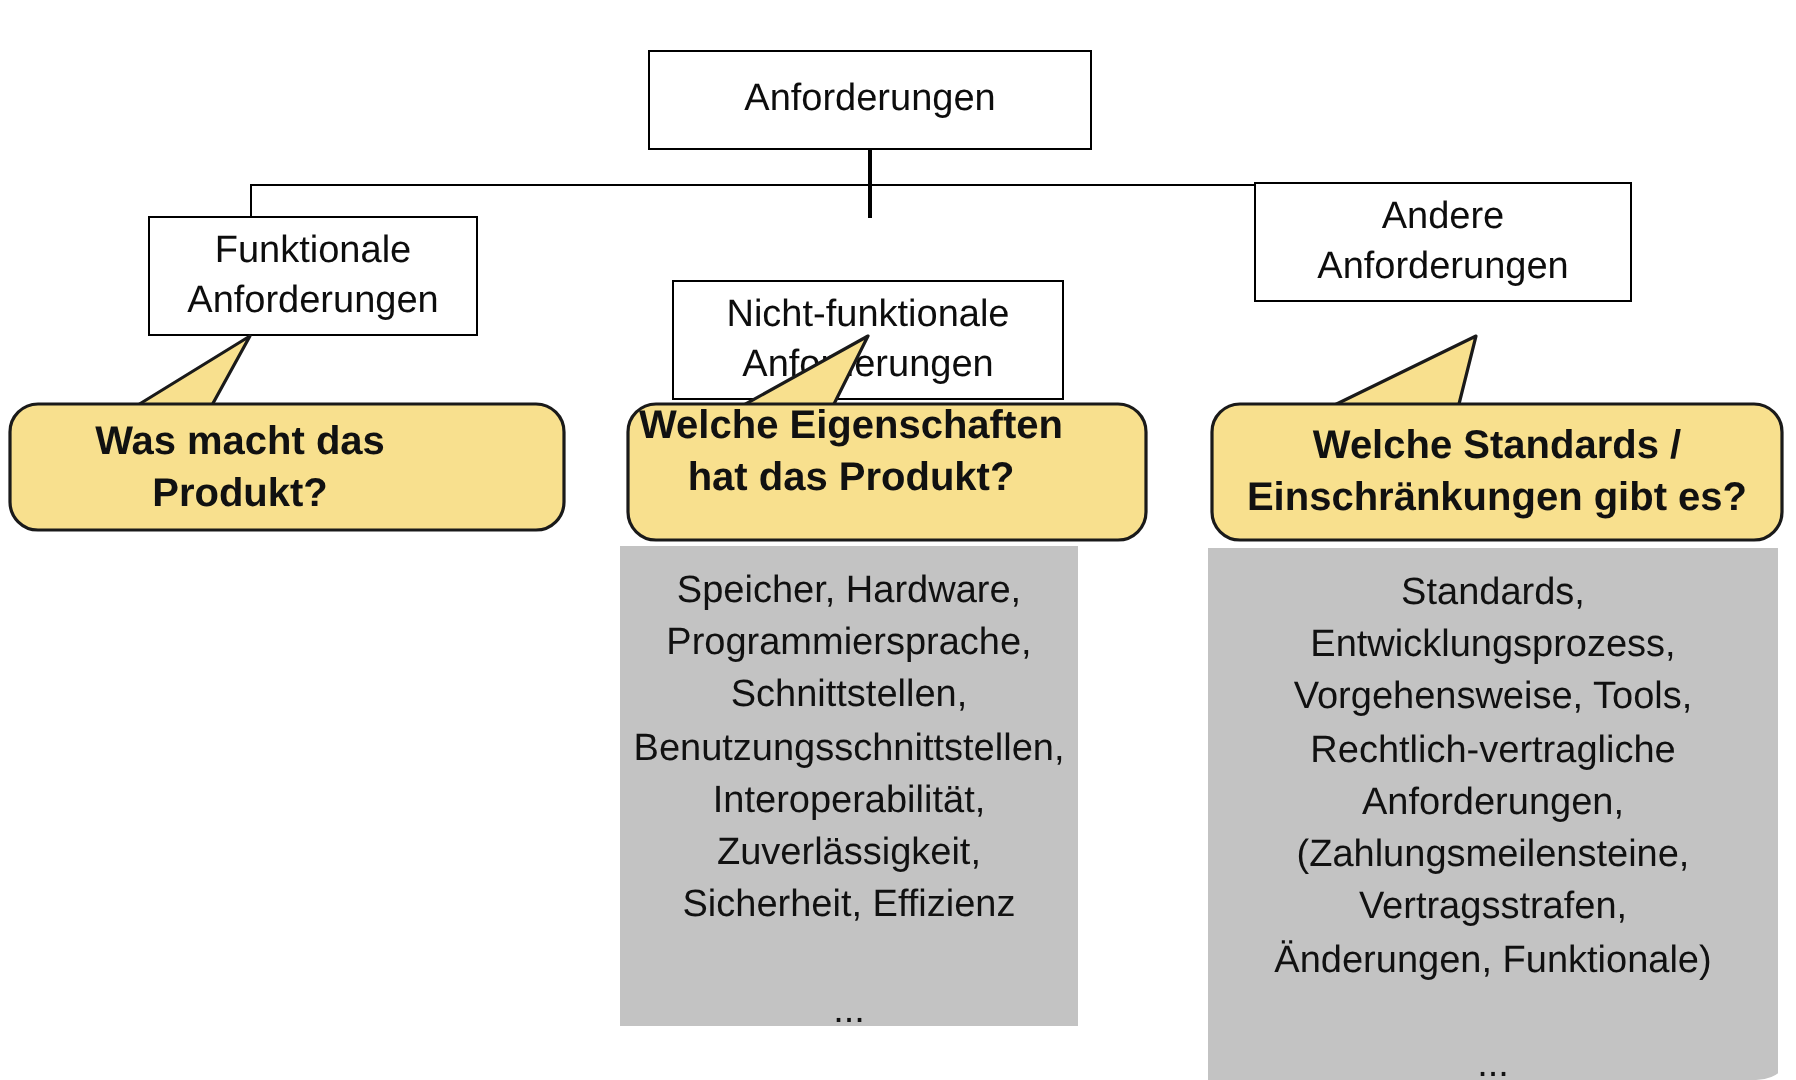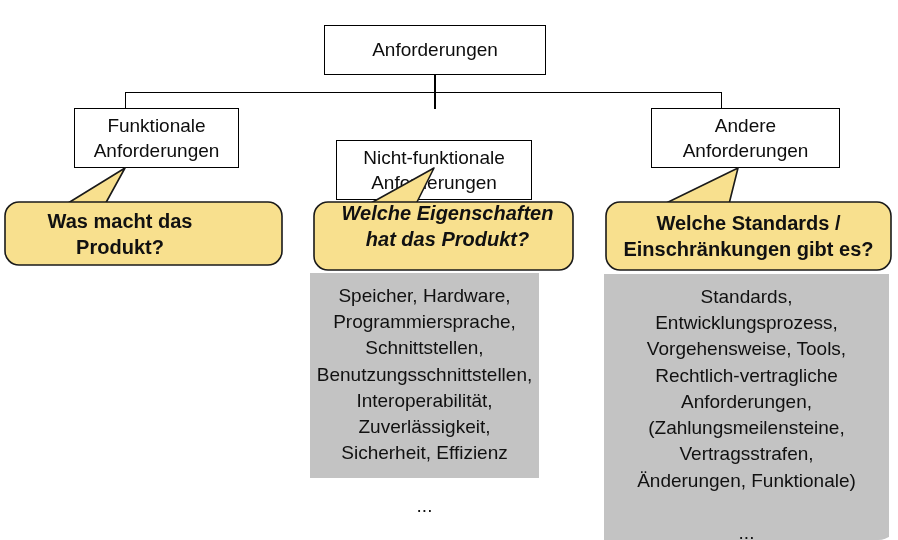--- a/index.html
+++ b/index.html
@@ -26,21 +26,21 @@
     align-items: center;
     justify-content: center;
     text-align: center;
     line-height: 1.32;
     font-size: 19px;
     z-index: 3;
   }
   #node-root   { left: 324px; top: 25px;  width: 222px; height: 50px; }
   #node-func   { left: 74px;  top: 108px; width: 165px; height: 60px; }
   #node-nonfun { left: 336px; top: 108px; width: 196px; height: 60px; margin-top: 32px; }
-  #node-other  { left: 627px; top: 108px; width: 189px; height: 60px; margin-left: 24px; }
+  #node-other  { left: 627px; top: 91px; width: 189px; height: 60px; }
 
   .edge {
     position: absolute;
     background: #000000;
     z-index: 1;
   }
   .edge-v { width: 1.4px; }
   .edge-h { height: 1.4px; }
 
   .callout {
@@ -74,21 +74,21 @@
     align-items: flex-start;
     justify-content: center;
     text-align: center;
     line-height: 1.38;
     font-size: 19px;
     color: #111111;
     z-index: 2;
     white-space: pre-line;
     padding-top: 10px;
   }
-  #gray-nonfun { left: 310px; top: 273px; width: 229px; height: 205px; }
+  #gray-nonfun { left: 310px; top: 273px; width: 229px; height: 240px; }
   #gray-other  { left: 604px; top: 274px; width: 285px; height: 266px; }
 </style>
 </head>
 <body>
 
 <div id="canvas">
 
   <div class="edge edge-v" style="left:434.3px; top:74px; height:34px;"></div>
   <div class="edge edge-h" style="left:125px; top:92px; width:597px;"></div>
   <div class="edge edge-v" style="left:125px; top:92px; height:17px;"></div>
@@ -111,21 +111,21 @@
     </svg>
   </div>
   <div class="callout-text" style="left:5px; top:202px; width:230px; height:63px; white-space:pre-line;">Was macht das Produkt?</div>
 
   <div class="callout" style="left:310px; top:160px; width:280px; height:110px;">
     <svg width="280" height="110" viewBox="0 0 280 110">
       <path d="M 124,8 L 52,48 L 104,48 Z" fill="#f8e08e" stroke="#1a1a1a" stroke-width="1.6" stroke-linejoin="round"></path>
       <rect x="4" y="42" width="259" height="68" rx="14" ry="14" fill="#f8e08e" stroke="#1a1a1a" stroke-width="1.6"></rect>
     </svg>
   </div>
-  <div class="callout-text" style="left:318px; top:202px; width:259px; height:48px; white-space:pre-line;font-style:italic;">Welche Eigenschaften
+  <div class="callout-text" style="left:296px; top:202px; width:259px; height:48px; white-space:pre-line;">Welche Eigenschaften
 hat das Produkt?</div>
 
   <div class="callout" style="left:600px; top:160px; width:298px; height:112px;">
     <svg width="298" height="112" viewBox="0 0 298 112">
       <path d="M 138,8 L 56,48 L 128,48 Z" fill="#f8e08e" stroke="#1a1a1a" stroke-width="1.6" stroke-linejoin="round"></path>
       <rect x="6" y="42" width="285" height="68" rx="14" ry="14" fill="#f8e08e" stroke="#1a1a1a" stroke-width="1.6"></rect>
     </svg>
   </div>
   <div class="callout-text" style="left:606px; top:202px; width:285px; height:68px; white-space:pre-line;">Welche Standards /
 Einschränkungen gibt es?</div>

